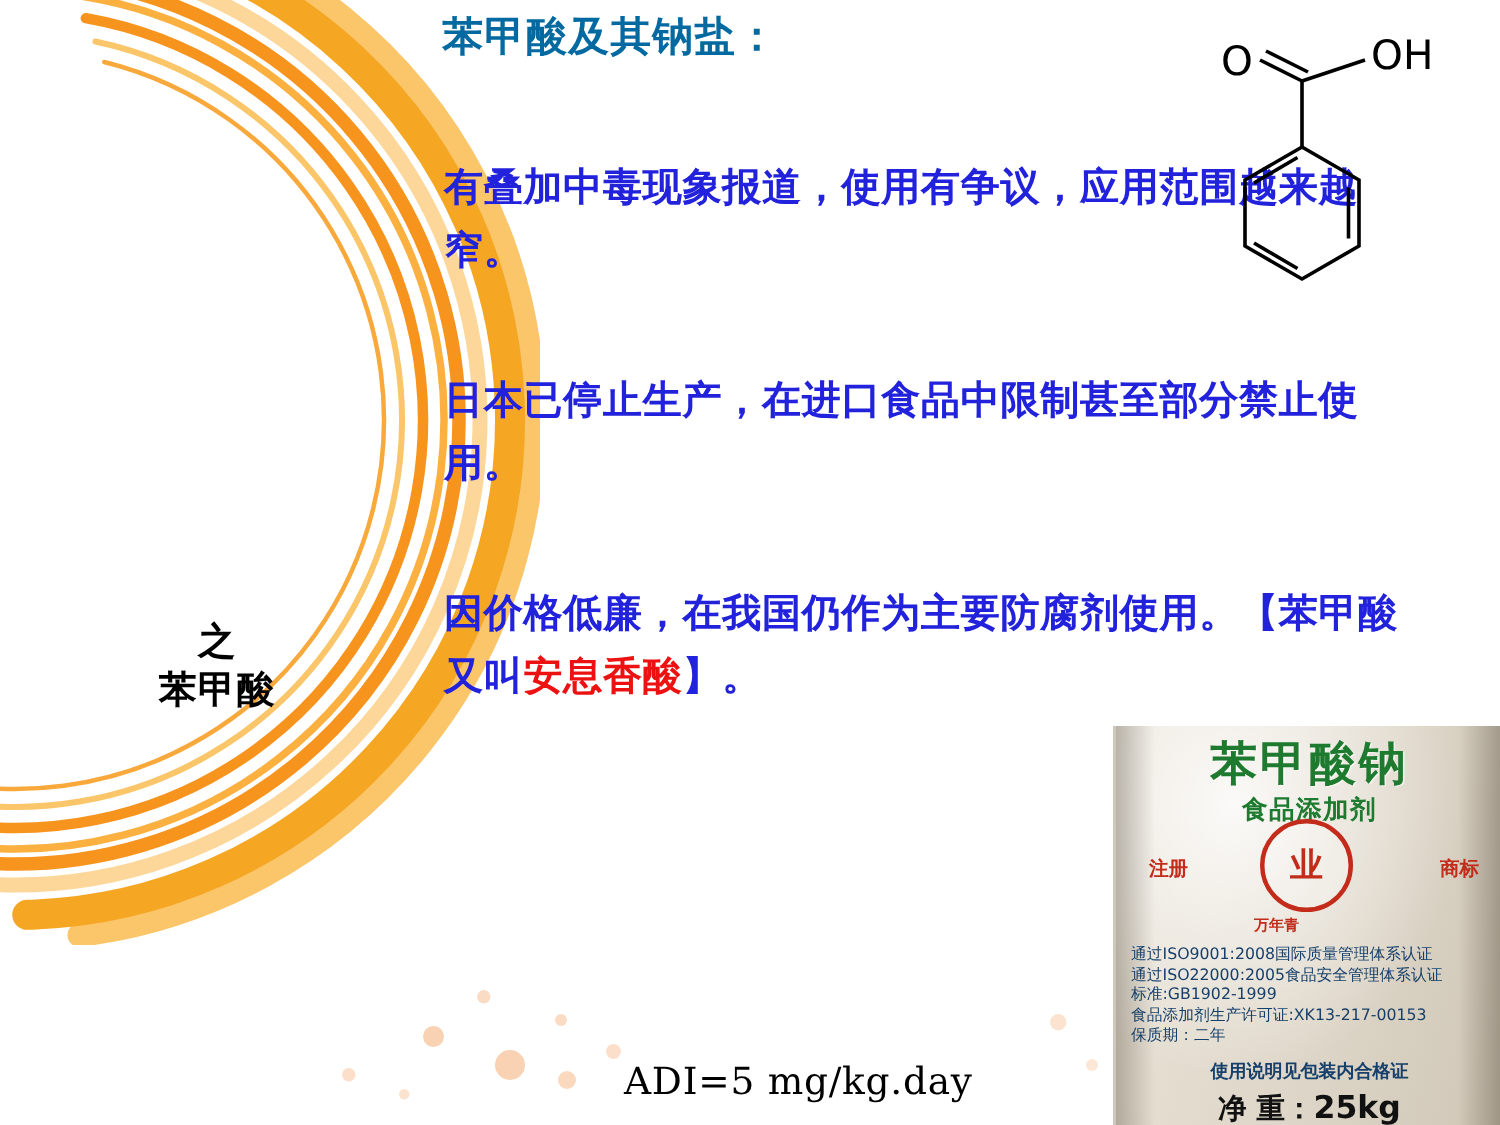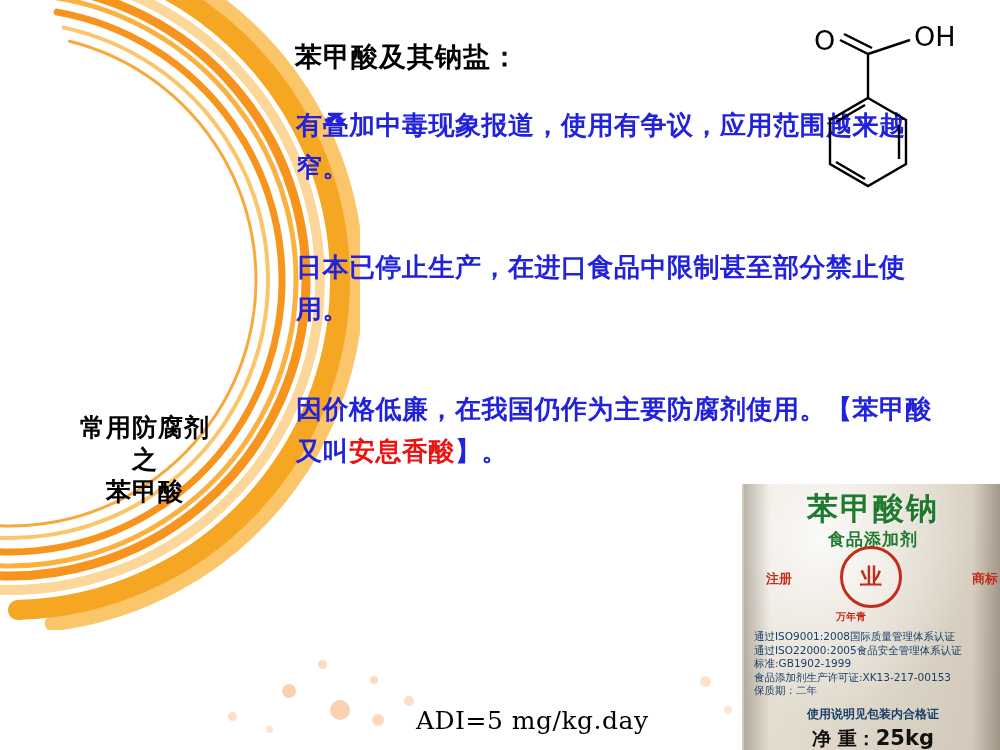--- a/index.html
+++ b/index.html
@@ -57,23 +57,22 @@
   }
 
   
   .title {
     position: absolute;
     left: 295px;
     top: 6px;
     font-family: "DejaVu Sans", sans-serif;
     font-weight: bold;
     font-size: 27px;
-    color: #000000;
+    color: #0369a1;
     letter-spacing: 1px;
-    margin-top: 33px;
   }
   .para {
     position: absolute;
     left: 296px;
     font-family: "DejaVu Sans", sans-serif;
     font-weight: bold;
     font-size: 26px;
     line-height: 42px;
     color: #2222dd;
     letter-spacing: 0.5px;
@@ -160,21 +159,21 @@
   }
   .ph-mark-left, .ph-mark-right {
     position: absolute;
     top: 86px;
     font-family: "DejaVu Sans", sans-serif;
     font-weight: bold;
     font-size: 13px;
     color: #c32c1b;
   }
   .ph-mark-left { left: 22px; }
-  .ph-mark-right { right: 4px; text-align: center; }
+  .ph-mark-right { right: 16px; text-align: center; }
   .logo-circle {
     position: absolute;
     left: 96px;
     top: 62px;
     width: 62px;
     height: 62px;
     border: 3px solid #c32c1b;
     border-radius: 50%;
     box-sizing: border-box;
     background: rgba(255,255,255,.25);
@@ -258,21 +257,20 @@
   <div class="dot" style="left:330px;top:700px;width:20px;height:20px;"></div>
   <div class="dot" style="left:370px;top:676px;width:8px;height:8px;opacity:.5;"></div>
   <div class="dot" style="left:372px;top:714px;width:12px;height:12px;opacity:.55;"></div>
   <div class="dot" style="left:404px;top:696px;width:10px;height:10px;opacity:.45;"></div>
   <div class="dot" style="left:228px;top:712px;width:9px;height:9px;opacity:.45;"></div>
   <div class="dot" style="left:266px;top:726px;width:7px;height:7px;opacity:.4;"></div>
   <div class="dot" style="left:700px;top:676px;width:11px;height:11px;opacity:.4;"></div>
   <div class="dot" style="left:724px;top:706px;width:8px;height:8px;opacity:.35;"></div>
 
   <div class="left-caption">
-    <div>常用防腐剂</div>
     <div>之</div>
     <div>苯甲酸</div>
   </div>
 
   <div class="title">苯甲酸及其钠盐：</div>
 
   <div class="para p1">有叠加中毒现象报道，使用有争议，应用范围越来越窄。</div>
   <div class="para p3"><span>因价格低廉，在我国仍作为主要防腐剂使用。【苯甲酸又叫</span><span class="hl-red">安息香酸</span><span>】。</span></div>
   <div class="para p2">日本已停止生产，在进口食品中限制甚至部分禁止使用。</div>
 

